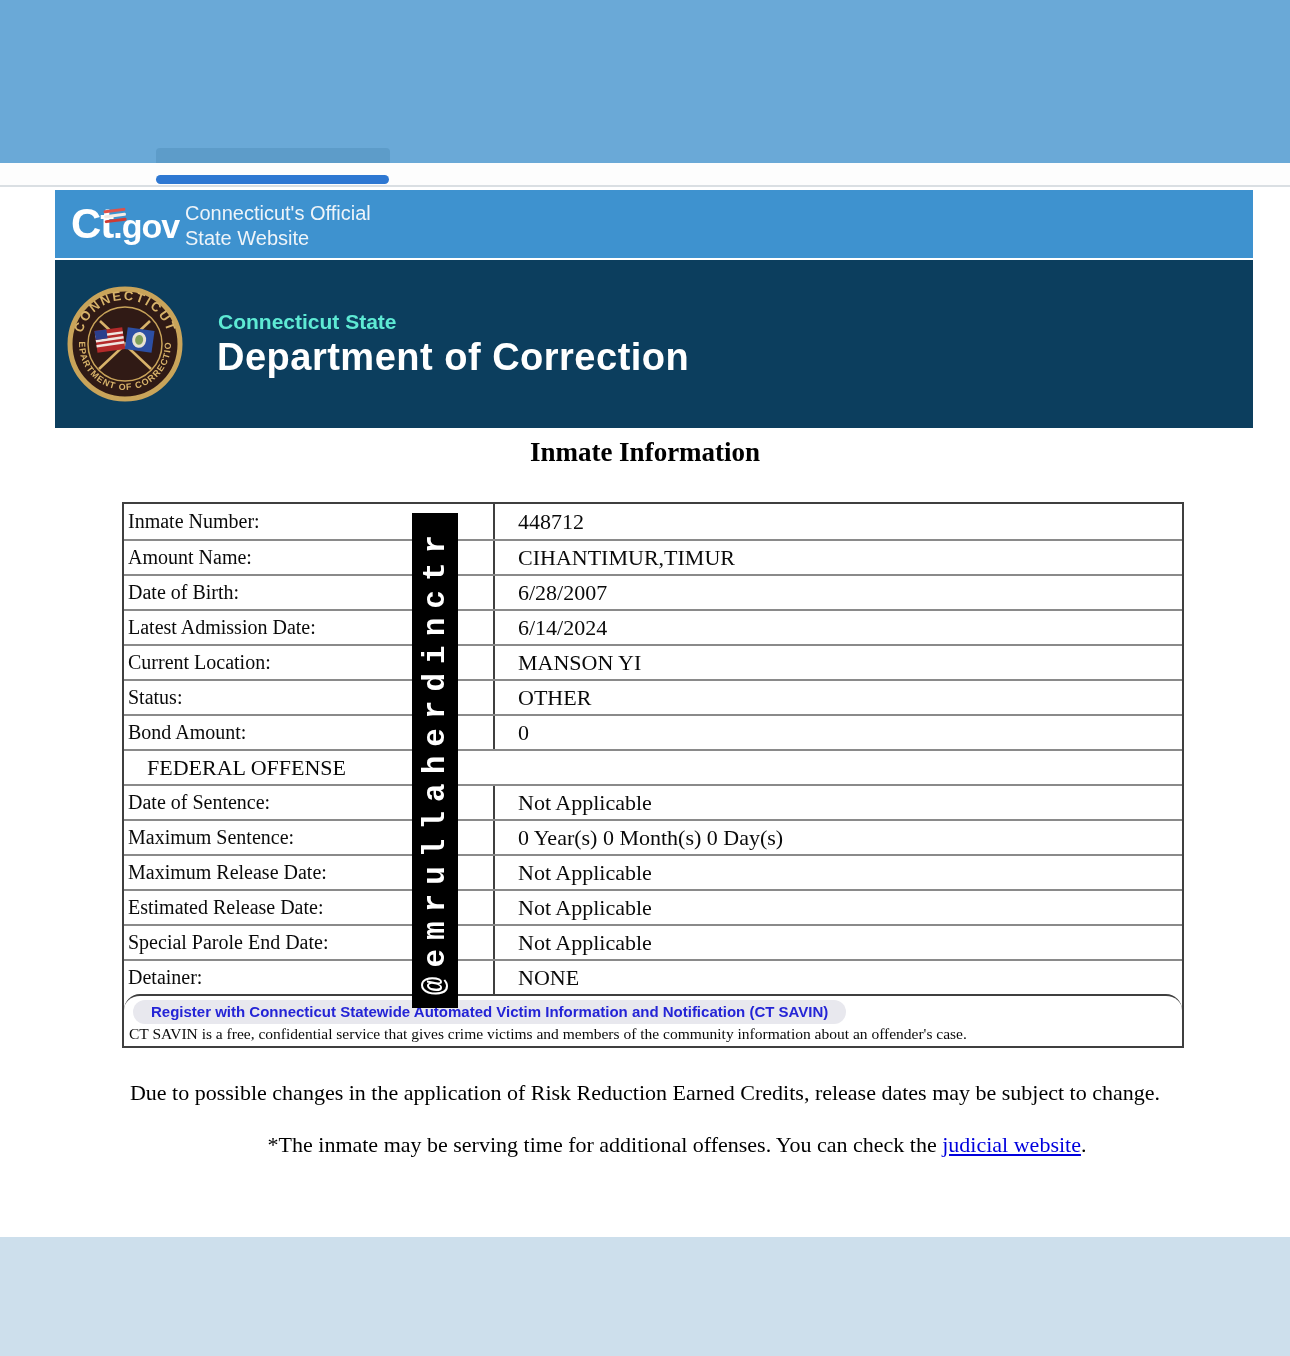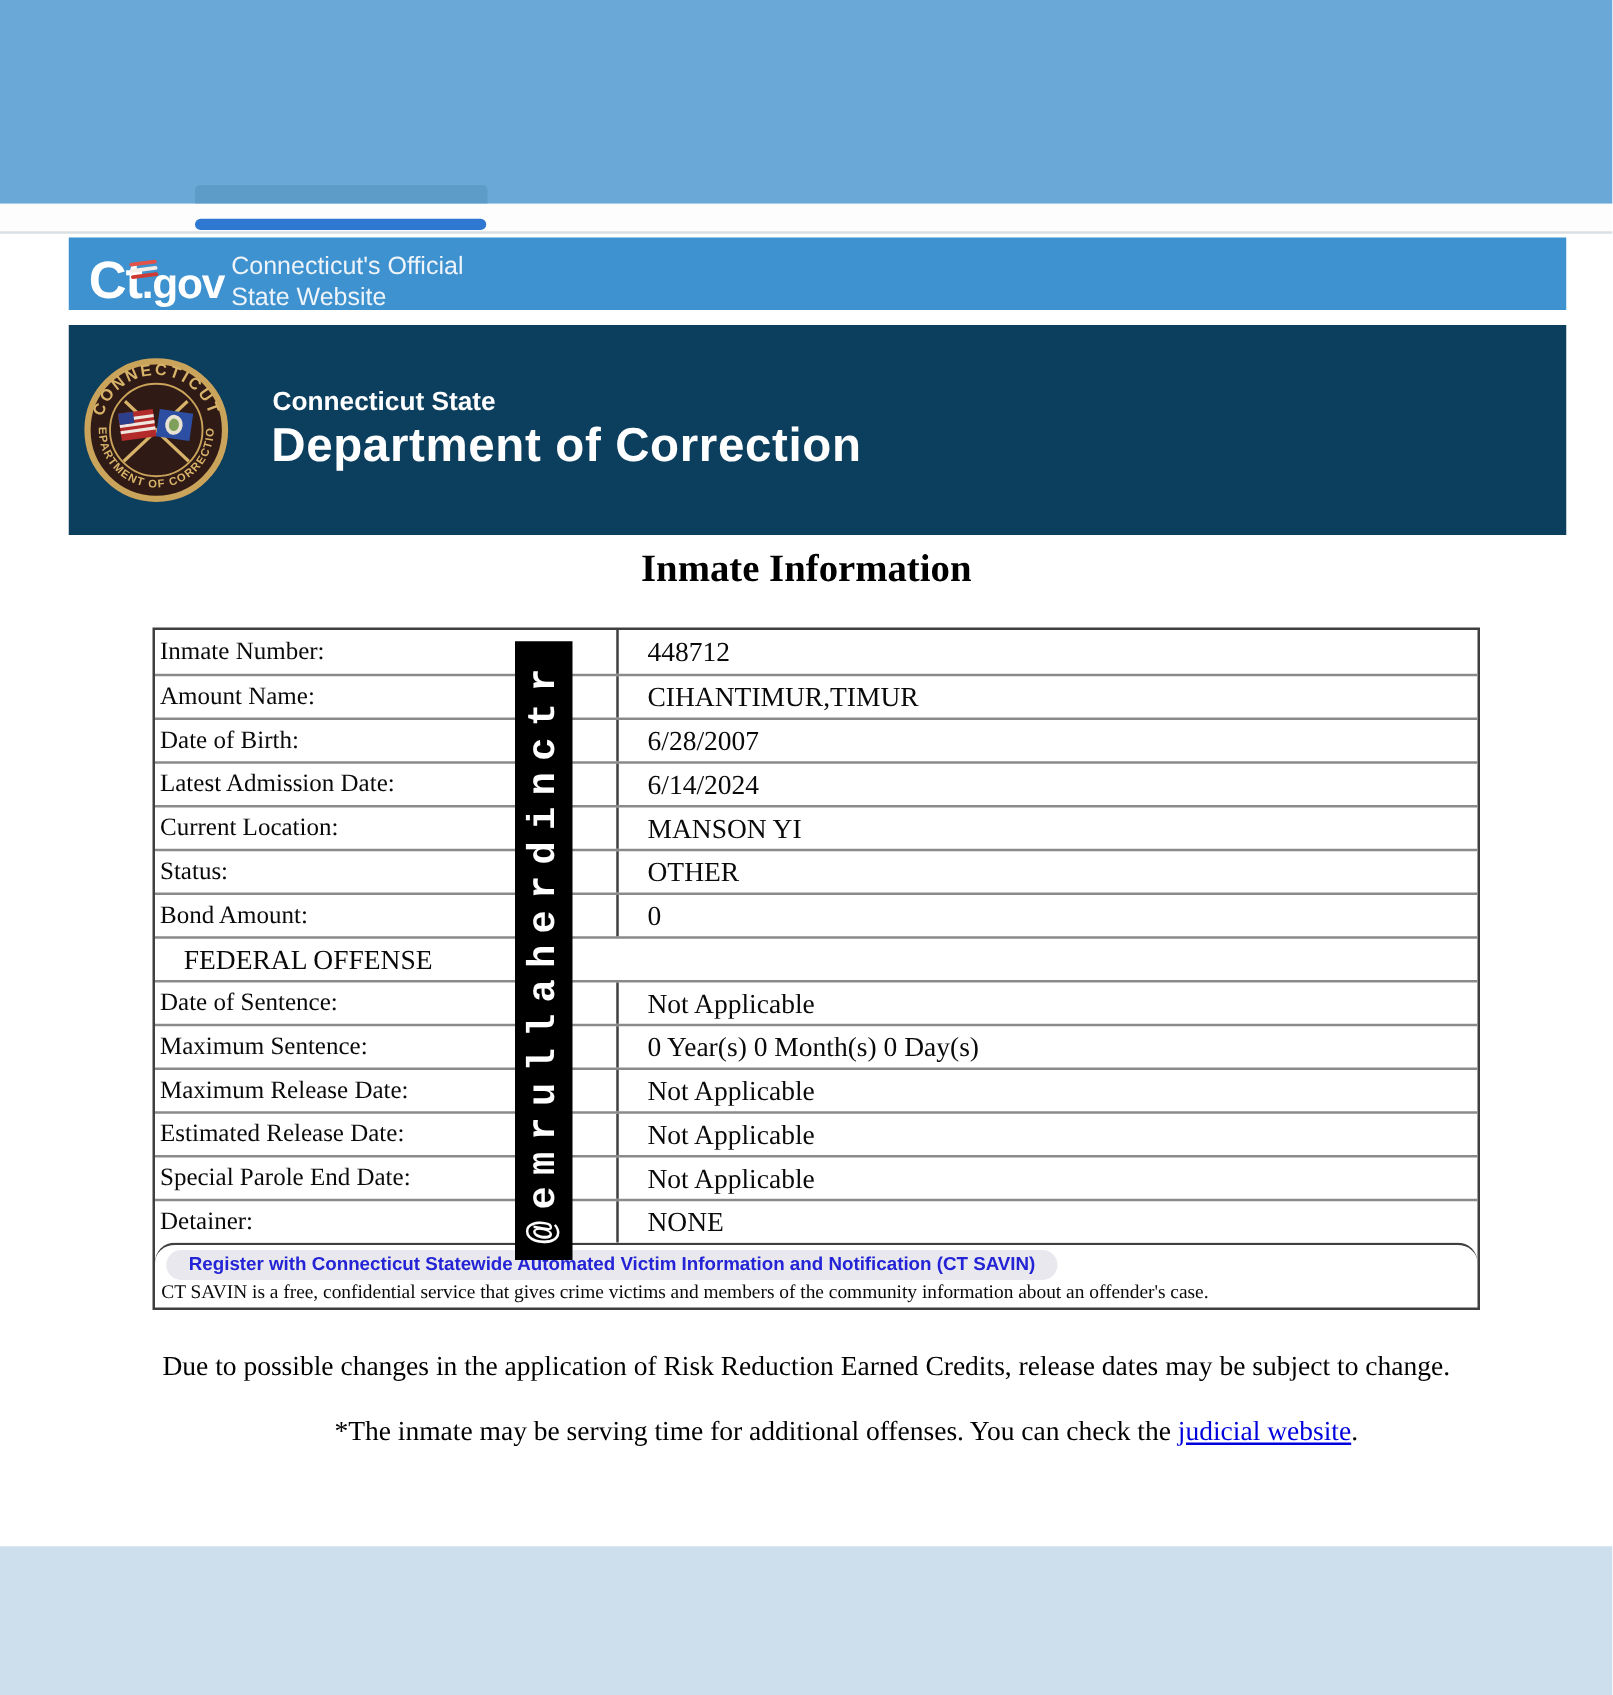--- a/index.html
+++ b/index.html
@@ -7,40 +7,40 @@
     width:1290px;height:1356px;position:relative;background:#ffffff;
     font-family:"Liberation Sans",sans-serif;overflow:hidden;
   }
   
   .top-band{position:absolute;left:0;top:0;width:1290px;height:163px;background:var(--sky);}
   .tab-shadow{position:absolute;left:156px;top:148px;width:234px;height:15px;background:var(--tabshadow);border-radius:4px 4px 0 0;}
   .white-strip{position:absolute;left:0;top:163px;width:1290px;height:22px;background:#fdfdfd;border-bottom:2px solid #dadfe3;}
   .loading-pill{position:absolute;left:156px;top:175px;width:233px;height:9px;border-radius:5px;background:var(--pill);}
 
   
-  .site-banner{position:absolute;left:55px;top:190px;width:1198px;height:58px;background:var(--ctblue);}
+  .site-banner{position:absolute;left:55px;top:190px;width:1198px;height:68px;background:var(--ctblue);}
   .ctgov-logo{position:absolute;left:16px;top:10px;width:120px;height:52px;color:#fff;}
   .ctgov-ct{font-size:42px;font-weight:bold;letter-spacing:-1px;}
   .ctgov-gov{font-size:34px;font-weight:bold;letter-spacing:-1px;}
   .ctgov-flag{position:absolute;left:33px;top:9px;width:22px;height:12px;transform:rotate(-7deg);}
   .ctgov-flag i{display:block;height:3px;margin-bottom:2px;border-radius:2px;}
   .ctgov-flag i:nth-child(1){background:#e0524a;}
   .ctgov-flag i:nth-child(2){background:#f4ece6;}
   .ctgov-flag i:nth-child(3){background:#cf3b33;}
   .site-tagline{position:absolute;left:130px;top:11px;color:#eef4f9;font-size:20px;line-height:25px;}
 
   
   .agency-banner{position:absolute;left:55px;top:260px;width:1198px;height:168px;background:var(--navy);}
   .doc-seal{position:absolute;left:11px;top:25px;width:118px;height:118px;}
-  .agency-eyebrow{position:absolute;left:163px;top:50px;color:#ffffff;font-size:21px;font-weight:bold;}
+  .agency-eyebrow{position:absolute;left:163px;top:50px;color:#5eead4;font-size:21px;font-weight:bold;}
   .agency-title{position:absolute;left:162px;top:76px;color:#ffffff;font-size:38px;font-weight:bold;letter-spacing:0.5px;}
 
   
   .page-title{position:absolute;left:0;top:437px;width:1290px;text-align:center;
-    font-family:"Liberation Serif",serif;font-weight:bold;font-size:31px;color:#000;}
+    font-family:"Liberation Serif",serif;font-weight:bold;font-size:27px;color:#000;}
 
   
   .inmate-table{position:absolute;left:122px;top:502px;width:1062px;border:2px solid #3f3f3f;background:#fff;box-sizing:border-box;}
   .t-row{display:flex;height:35px;box-sizing:border-box;border-top:2px solid #8a8a8a;}
   .t-row:first-child{border-top:none;}
   .t-label{width:371px;box-sizing:border-box;border-right:2px solid #3f3f3f;
     font-family:"Liberation Serif",serif;font-size:20px;color:#0a0a0a;
     padding-left:4px;display:flex;align-items:center;}
   .t-value{flex:1;font-family:"Liberation Serif",serif;font-size:22px;color:#0a0a0a;
     padding-left:23px;display:flex;align-items:center;}

